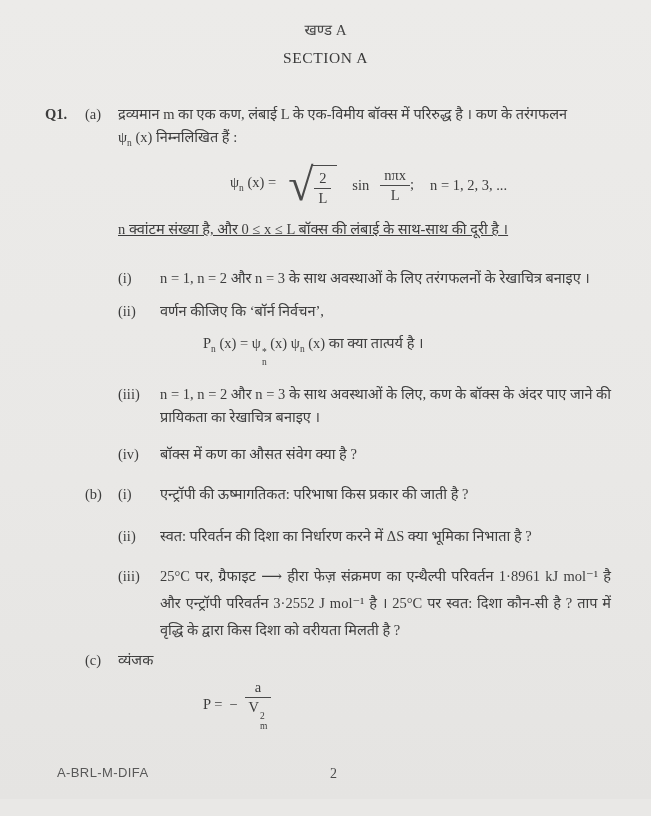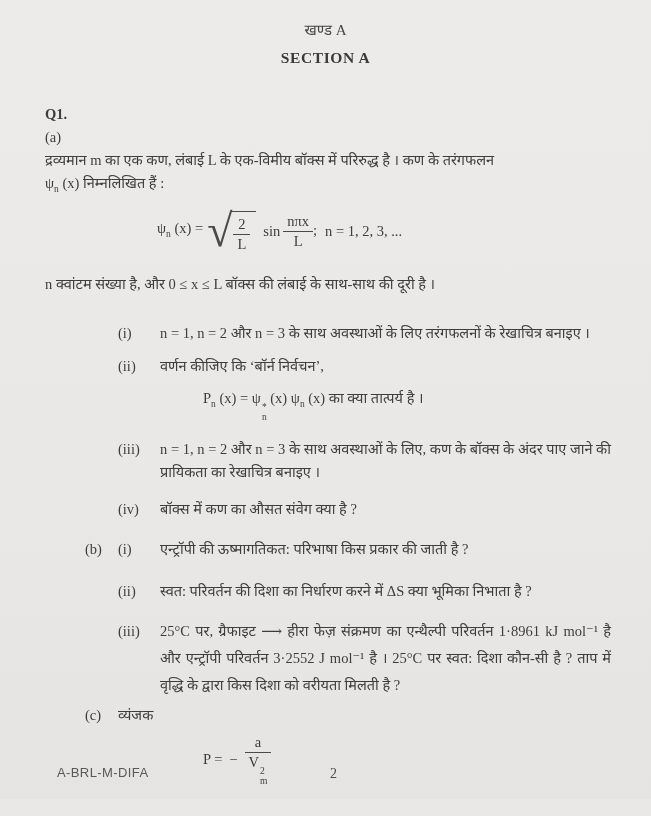--- a/index.html
+++ b/index.html
@@ -8,43 +8,43 @@
     font-family:"Liberation Serif","DejaVu Serif",serif;
     color:#3d3d3d;
     background:#e9e8e6;
   }
   .page {
     position:relative; width:651px; height:799px; overflow:hidden;
     background:linear-gradient(180deg,#ecebe9 0%,#e9e8e6 60%,#e5e4e2 100%);
     font-size:14.5px; line-height:23px;
   }
   .hdr-hi { text-align:center; padding-top:19px; font-size:15px; color:#474747; }
-  .hdr-en { text-align:center; margin-top:4px; font-weight:bold; font-size:15.5px; letter-spacing:0.6px; color:#3a3a3a; }
+  .hdr-en { text-align:center; margin-top:4px; font-weight:normal; font-size:15.5px; letter-spacing:0.6px; color:#3a3a3a; }
 
   .row { display:flex; margin-left:45px; margin-right:40px; align-items:flex-start; }
   .col-q   { width:40px; font-weight:bold; flex:none; }
   .col-part{ width:33px; flex:none; }
   .col-item{ width:42px; flex:none; }
   .col-text{ flex:1; }
   .just { text-align:justify; text-align-last:left; }
 
-  .q1row { margin-top:34px;flex-direction:column; }
-  .note { margin-top:16px; }
+  .q1row { margin-top:34px; }
+  .note { margin-top:7px;text-decoration:underline; }
 
   
   .formula { white-space:nowrap; }
   .frac { display:inline-block; vertical-align:middle; text-align:center; line-height:19px; }
   .fnum { display:block; padding:0 4px; }
   .fden { display:block; border-top:1px solid #4a4a4a; padding:0 4px; }
   sub { font-size:9.5px; }
   .ss { display:inline-flex; flex-direction:column; font-size:9.5px; line-height:10px; vertical-align:-7px; text-align:left; margin-left:1px; }
   .sqrt { display:inline-flex; align-items:flex-start; vertical-align:middle; margin:0 4px; }
   .rad { font-size:46px; line-height:44px; font-weight:300; margin-right:-2px; color:#4a4a4a; }
   .radicand { display:inline-block; border-top:1.5px solid #4a4a4a; padding:3px 6px 0 3px; margin-top:2px; }
-  .psi-formula { margin-top:6px; margin-left:112px; height:50px; display:flex; align-items:center; gap:0; }
+  .psi-formula { margin-top:6px; margin-left:112px; height:50px; display:flex; align-items:center; gap:8px; }
   .pn-formula { margin-top:9px; margin-left:43px; }
   .c-formula { margin-top:8px; margin-left:85px; height:50px; display:flex; align-items:center; gap:7px; }
   .sinlbl { margin:0 3px; }
 
   .gap-i   { margin-top:26px; }
   .gap-ii  { margin-top:10px; }
   .gap-iii { margin-top:16px; }
   .gap-iv  { margin-top:14px; }
   .gap-b   { margin-top:17px; }
   .gap-b2  { margin-top:19px; }

